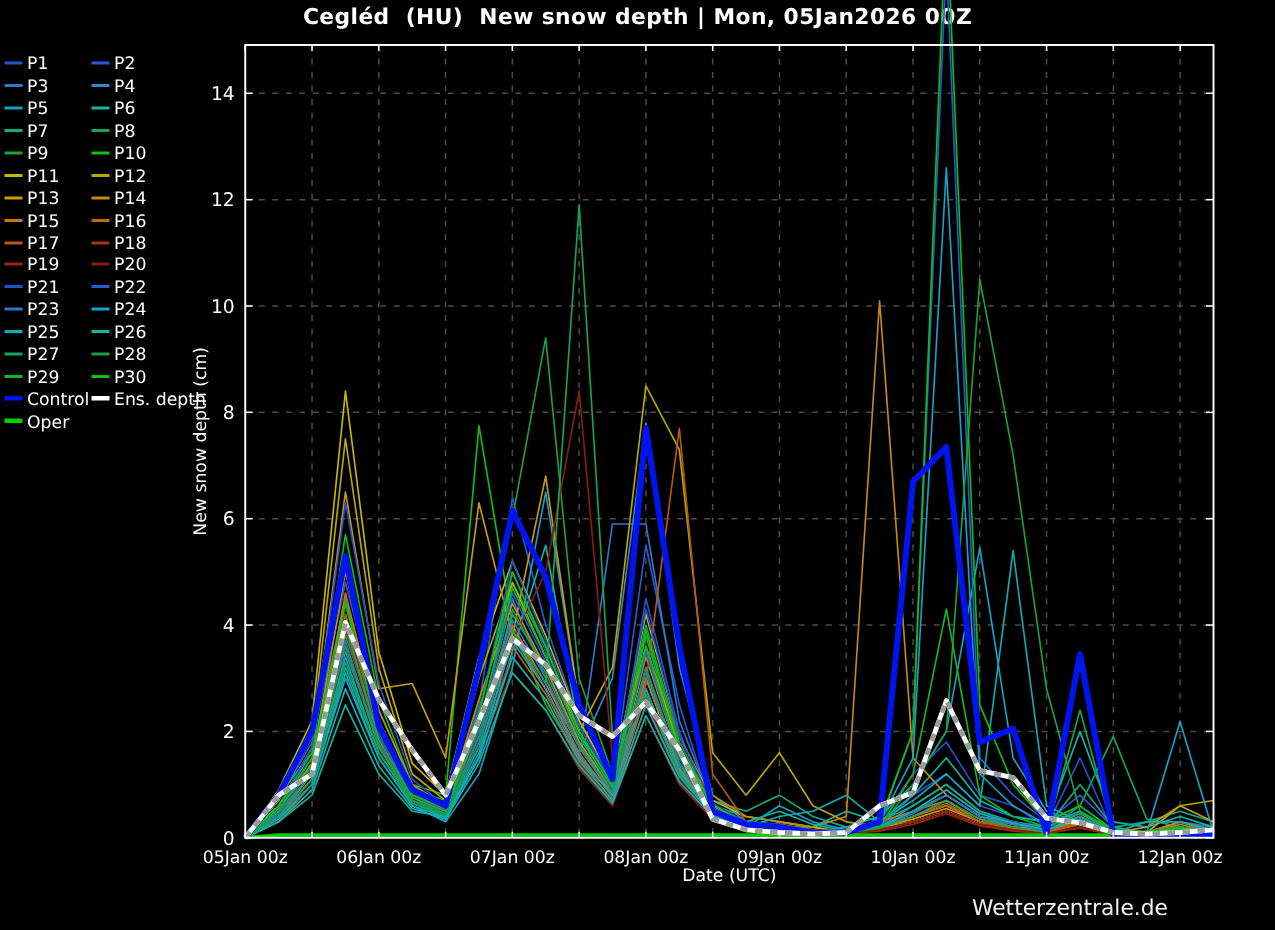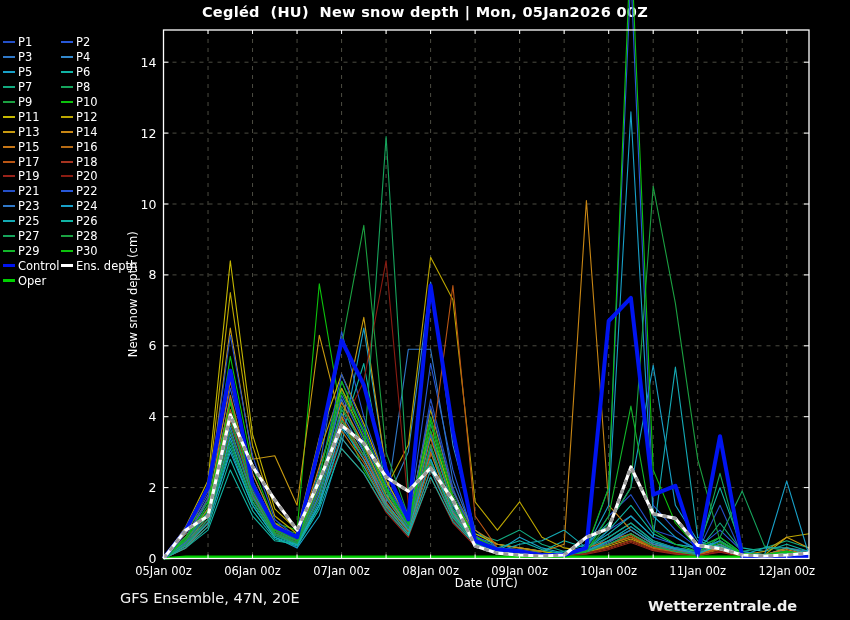--- a/index.html
+++ b/index.html
@@ -8,21 +8,21 @@
   #title{position:absolute;left:0;top:4px;width:100%;text-align:center;color:#fff;
          font-size:14.5px;font-weight:bold;white-space:pre;letter-spacing:.3px;}
   #chart{position:absolute;left:0;top:0;}
   #legend{position:absolute;left:3px;top:35px;display:grid;
           grid-template-columns:58px 70px;grid-auto-rows:14.9px;}
   .leg-item{display:flex;align-items:center;gap:3px;}
   .leg-swatch{display:inline-block;width:12px;flex:0 0 12px;}
   .leg-label{color:#fff;font-size:11.5px;white-space:nowrap;}
   .footer-text{position:absolute;color:#f0f0f0;font-size:14.5px;}
   #footer-left{left:120px;top:590px;}
-  #footer-right{left:648px;top:598px;font-weight:bold;}
+  #footer-right{left:648px;top:598px;}
 </style>
 </head>
 <body>
 
 <div id="stage">
   <div id="title">Cegléd  (HU)  New snow depth | Mon, 05Jan2026 00Z</div>
   <svg id="chart" width="850" height="620" viewBox="0 0 850 620" xmlns="http://www.w3.org/2000/svg">
       <line x1="163.5" y1="487.6" x2="809" y2="487.6" stroke="#4c4c42" stroke-width="1" stroke-dasharray="4,5"></line>
       <line x1="163.5" y1="416.7" x2="809" y2="416.7" stroke="#4c4c42" stroke-width="1" stroke-dasharray="4,5"></line>
       <line x1="163.5" y1="345.79999999999995" x2="809" y2="345.79999999999995" stroke="#4c4c42" stroke-width="1" stroke-dasharray="4,5"></line>
@@ -271,15 +271,14 @@
       </div>
       <div class="leg-item">
         <span class="leg-swatch" style="background: rgb(255, 255, 255); height: 3px;"></span>
         <span class="leg-label">Ens. depth</span>
       </div>
       <div class="leg-item">
         <span class="leg-swatch" style="background: rgb(0, 208, 0); height: 3px;"></span>
         <span class="leg-label">Oper</span>
       </div>
     </div>
-  <div id="footer-left" class="footer-text">GFS Ensemble, 47N, 20E</div>
   <div id="footer-right" class="footer-text">Wetterzentrale.de</div>
 </div>
 
 </body></html>

